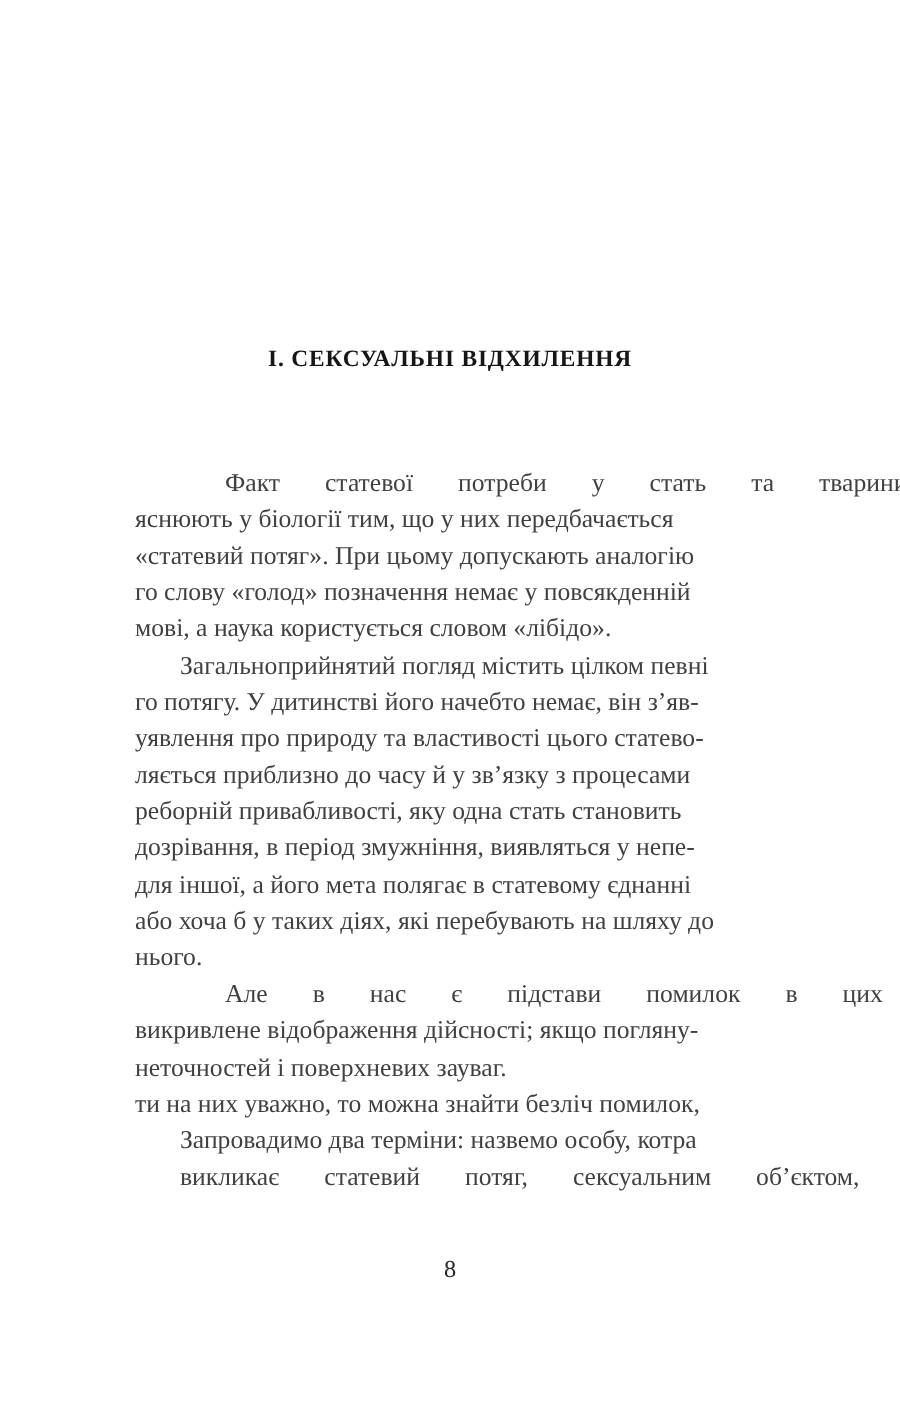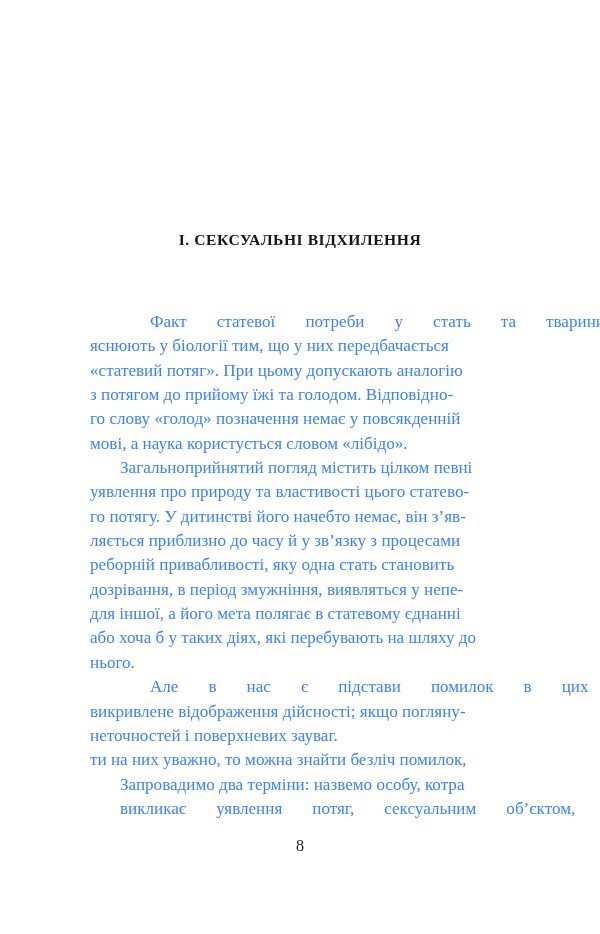--- a/index.html
+++ b/index.html
@@ -52,21 +52,21 @@
     width: 420px;
   }
 
   .para {
     margin: 0;
     font-size: 17.1px;
     line-height: 24.35px;
     text-align: justify;
     text-justify: inter-word;
     text-indent: 30px;
-    color: #3b82f6;
+    color: #404040;
     hyphens: none;
   }
 
   
   .line {
     display: block;
     white-space: nowrap;
     text-indent: 0;
   }
   .line-justify {
@@ -103,29 +103,28 @@
             <span>Факт</span>
             <span>статевої</span>
             <span>потреби</span>
             <span>у</span>
             <span>стать</span>
             <span>та</span>
             <span>тварини</span>
           </span>
         <span class="line">яснюють у біології тим, що у них передбачається</span>
         <span class="line">«статевий потяг». При цьому допускають аналогію</span>
-        <span class="line">з потягом до прийому їжі та голодом. Відповідно-</span>
         <span class="line">го слову «голод» позначення немає у повсякденній</span>
         <span class="line">мові, а наука користується словом «лібідо».</span>
       </p>
 
       <p class="para">
         <span class="line line-indent">Загальноприйнятий погляд містить цілком певні</span>
+        <span class="line">го потягу. У дитинстві його начебто немає, він з’яв-</span>
         <span class="line">уявлення про природу та властивості цього статево-</span>
-        <span class="line">го потягу. У дитинстві його начебто немає, він з’яв-</span>
         <span class="line">ляється приблизно до часу й у зв’язку з процесами</span>
         <span class="line">реборній привабливості, яку одна стать становить</span>
         <span class="line">дозрівання, в період змужніння, виявляться у непе-</span>
         <span class="line">для іншої, а його мета полягає в статевому єднанні</span>
         <span class="line">або хоча б у таких діях, які перебувають на шляху до</span>
         <span class="line">нього.</span>
       </p>
 
       <p class="para">
         <span class="line-justify line-indent">
@@ -141,21 +140,21 @@
           </span>
         <span class="line">викривлене відображення дійсності; якщо погляну-</span>
         <span class="line">неточностей і поверхневих зауваг.</span>
         <span class="line">ти на них уважно, то можна знайти безліч помилок,</span>
       </p>
 
       <p class="para">
         <span class="line line-indent">Запровадимо два терміни: назвемо особу, котра</span>
         <span class="line-justify">
             <span>викликає</span>
-            <span>уявлення</span>
+            <span>статевий</span>
             <span>потяг,</span>
             <span>сексуальним</span>
             <span>об’єктом,</span>
           </span>
       </p>
 
     </div>
 
     <div class="page-number">8</div>
 

